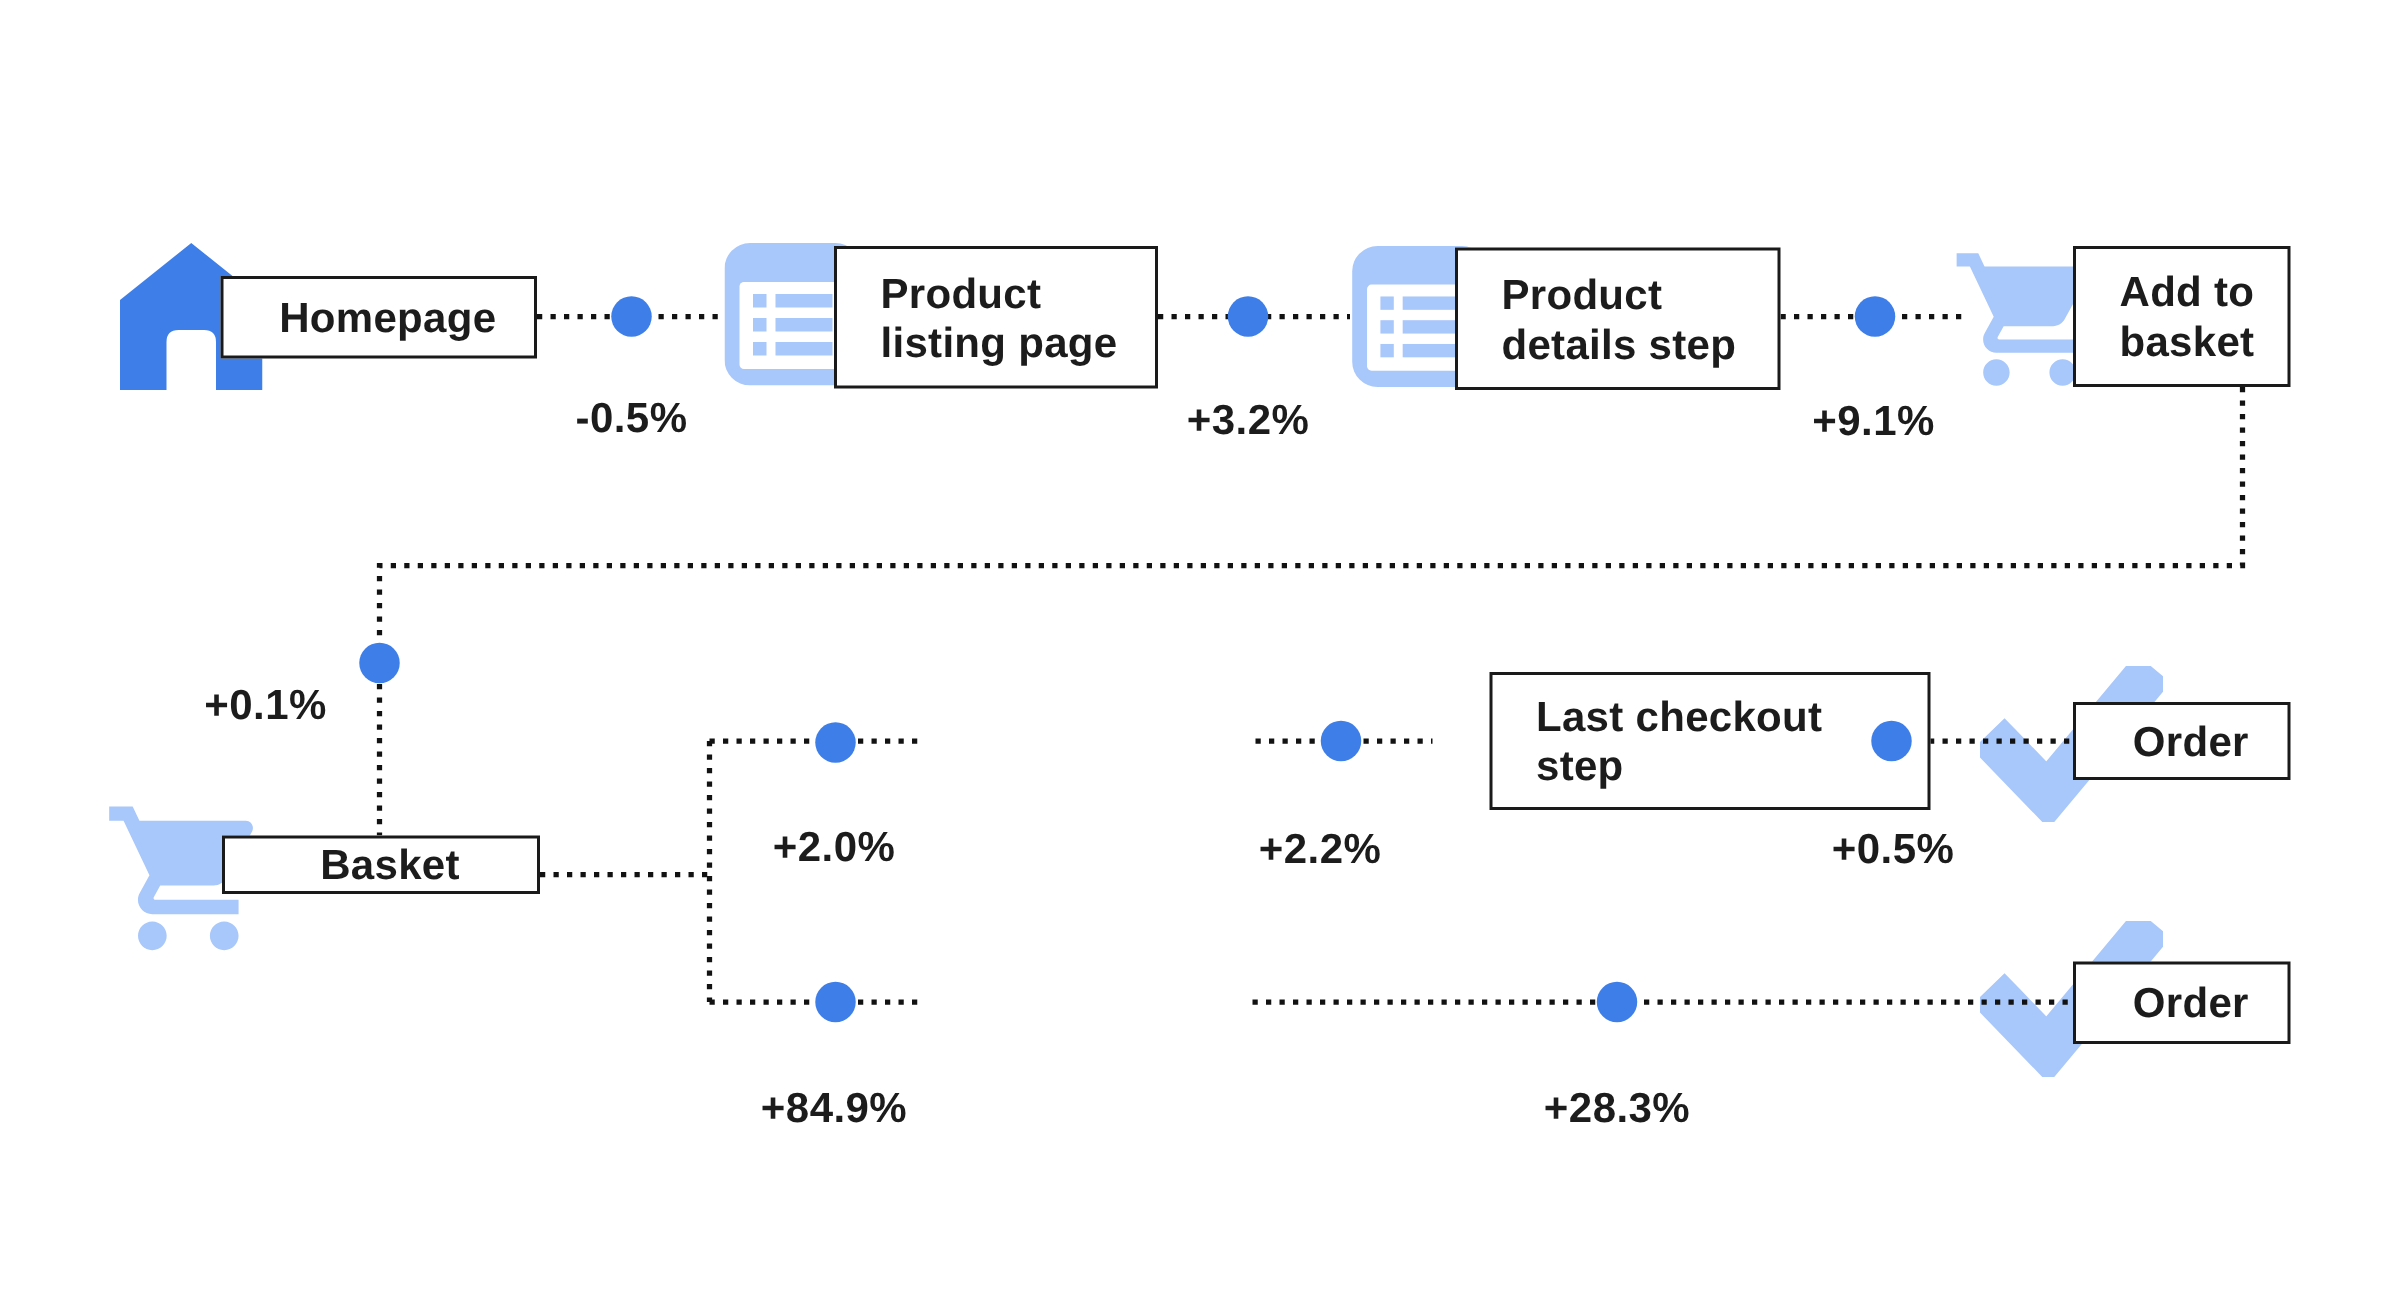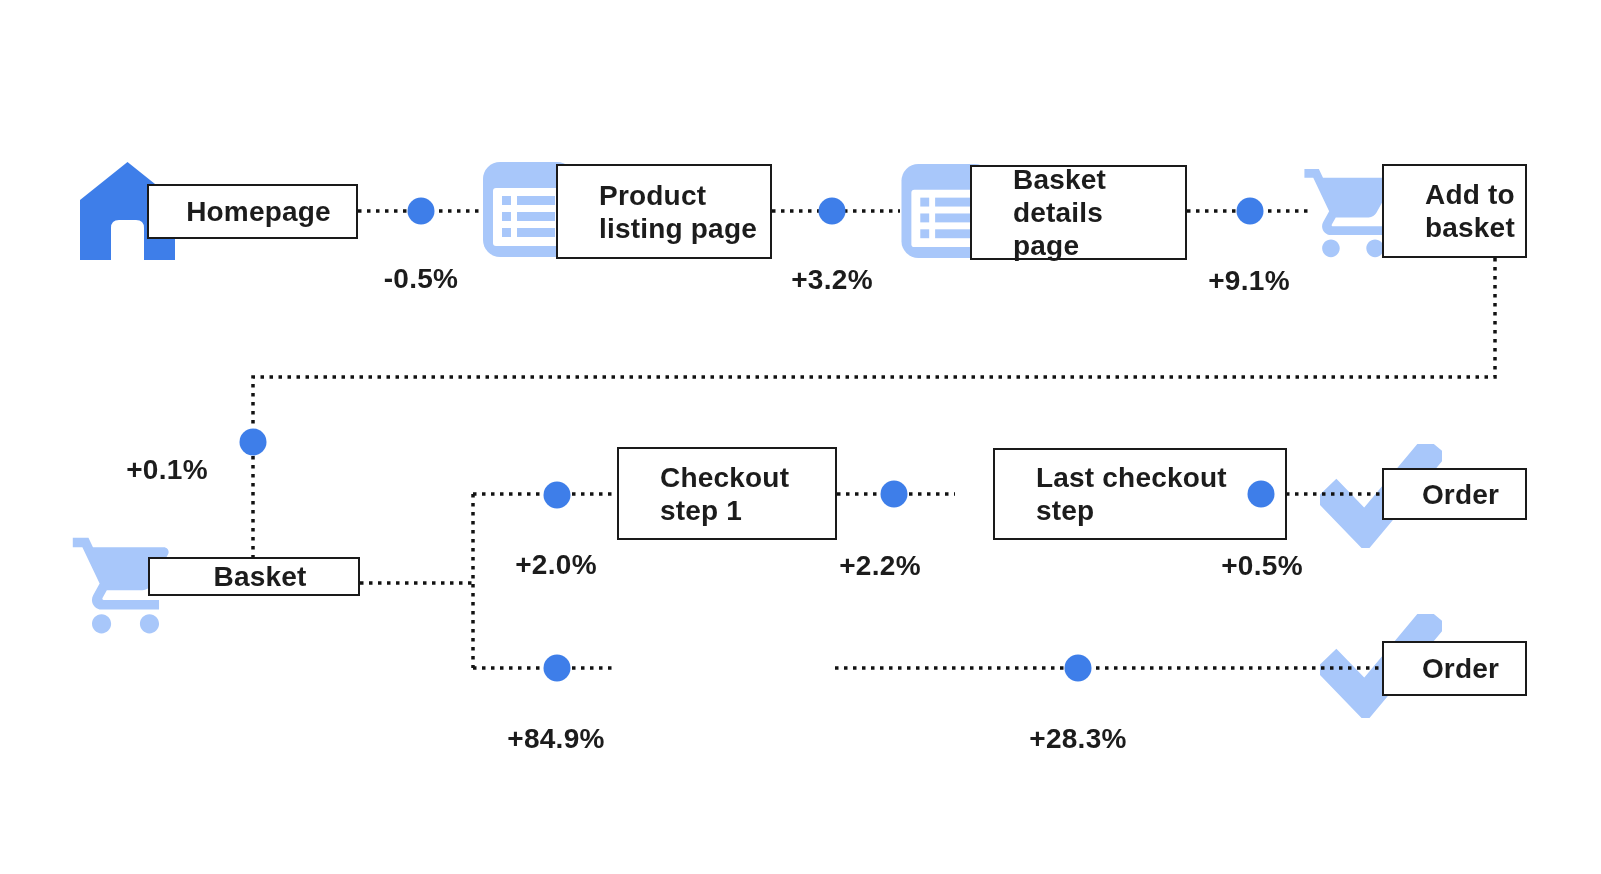--- a/index.html
+++ b/index.html
@@ -17,21 +17,21 @@
   }
   .connectors{position:absolute;left:0;top:0;z-index:2;}
   .connector{fill:none;stroke:var(--line-black);stroke-width:3.5;stroke-dasharray:3.5 5.5;}
   .icon{position:absolute;z-index:1;}
   .box{
     position:absolute;z-index:3;background:#fff;border:2px solid var(--box-border);
     display:flex;align-items:center;box-sizing:border-box;
     color:var(--text);font-weight:700;font-size:28px;line-height:33px;letter-spacing:0.2px;
   }
   .box.center{justify-content:center;padding-left:12px;}
-  .box.left{justify-content:flex-end;padding-left:41px;padding-right:8px;}
+  .box.left{justify-content:flex-end;padding-left:29px;padding-right:8px;}
   .dot{
     position:absolute;z-index:4;width:27px;height:27px;border-radius:50%;
     background:var(--accent-blue);transform:translate(-50%,-50%);
   }
   .delta{
     position:absolute;z-index:4;transform:translate(-50%,-50%);white-space:nowrap;
     color:var(--text);font-weight:700;font-size:28px;letter-spacing:0.3px;margin-top:28px;
   }
 </style>
 </head>
@@ -97,34 +97,31 @@
 
   <div class="box center" style="left:147px;top:184px;width:211px;height:55px">
     <span>Homepage</span>
   </div>
 
   <div class="box left" style="left:556px;top:164px;width:216px;height:95px">
     <span>Product listing page</span>
   </div>
 
   <div class="box left" style="left:970px;top:165px;width:217px;height:95px">
-    <span>Basket details page</span>
+    <span>Product details step</span>
   </div>
 
   <div class="box left" style="left:1382px;top:164px;width:145px;height:94px">
     <span>Add to basket</span>
   </div>
 
   <div class="box center" style="left:148px;top:557px;width:212px;height:39px">
     <span>Basket</span>
   </div>
 
-  <div class="box left" style="left:617px;top:447px;width:220px;height:93px">
-    <span>Checkout step 1</span>
-  </div>
 
   <div class="box left" style="left:993px;top:448px;width:294px;height:92px">
     <span>Last checkout step</span>
   </div>
 
   <div class="box center" style="left:1382px;top:468px;width:145px;height:52px">
     <span>Order</span>
   </div>
 
 
@@ -138,20 +135,20 @@
   <span class="dot" style="left:253px;top:442px"></span>
   <span class="dot" style="left:557px;top:495px"></span>
   <span class="dot" style="left:894px;top:494px"></span>
   <span class="dot" style="left:1261px;top:494px"></span>
   <span class="dot" style="left:557px;top:668px"></span>
   <span class="dot" style="left:1078px;top:668px"></span>
 
   <span class="delta" style="left:421px;top:251px">-0.5%</span>
   <span class="delta" style="left:832px;top:252px">+3.2%</span>
   <span class="delta" style="left:1249px;top:253px">+9.1%</span>
-  <span class="delta" style="left:167px;top:442px">+0.1%</span>
+  <span class="delta" style="left:177px;top:442px">+0.1%</span>
   <span class="delta" style="left:556px;top:537px">+2.0%</span>
   <span class="delta" style="left:880px;top:538px">+2.2%</span>
   <span class="delta" style="left:1262px;top:538px">+0.5%</span>
   <span class="delta" style="left:556px;top:711px">+84.9%</span>
   <span class="delta" style="left:1078px;top:711px">+28.3%</span>
 
 </div>
 
 </body></html>

